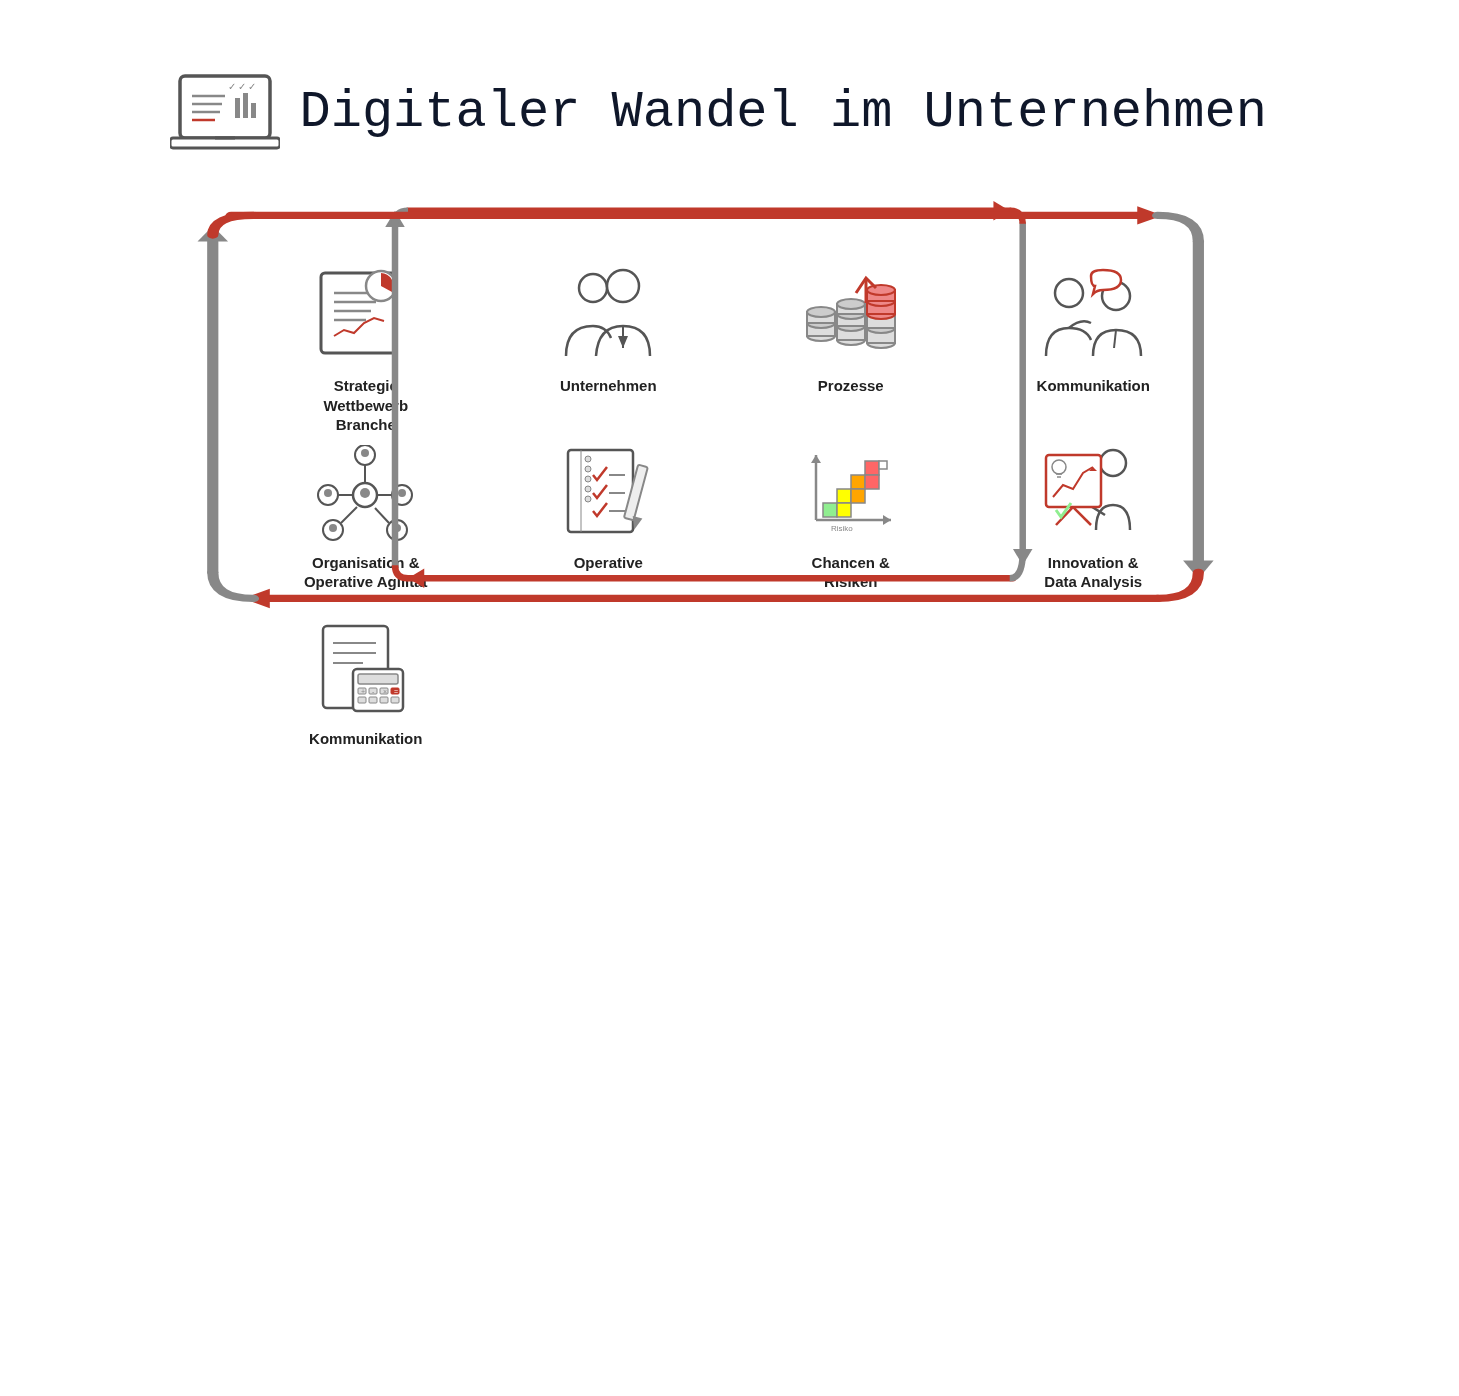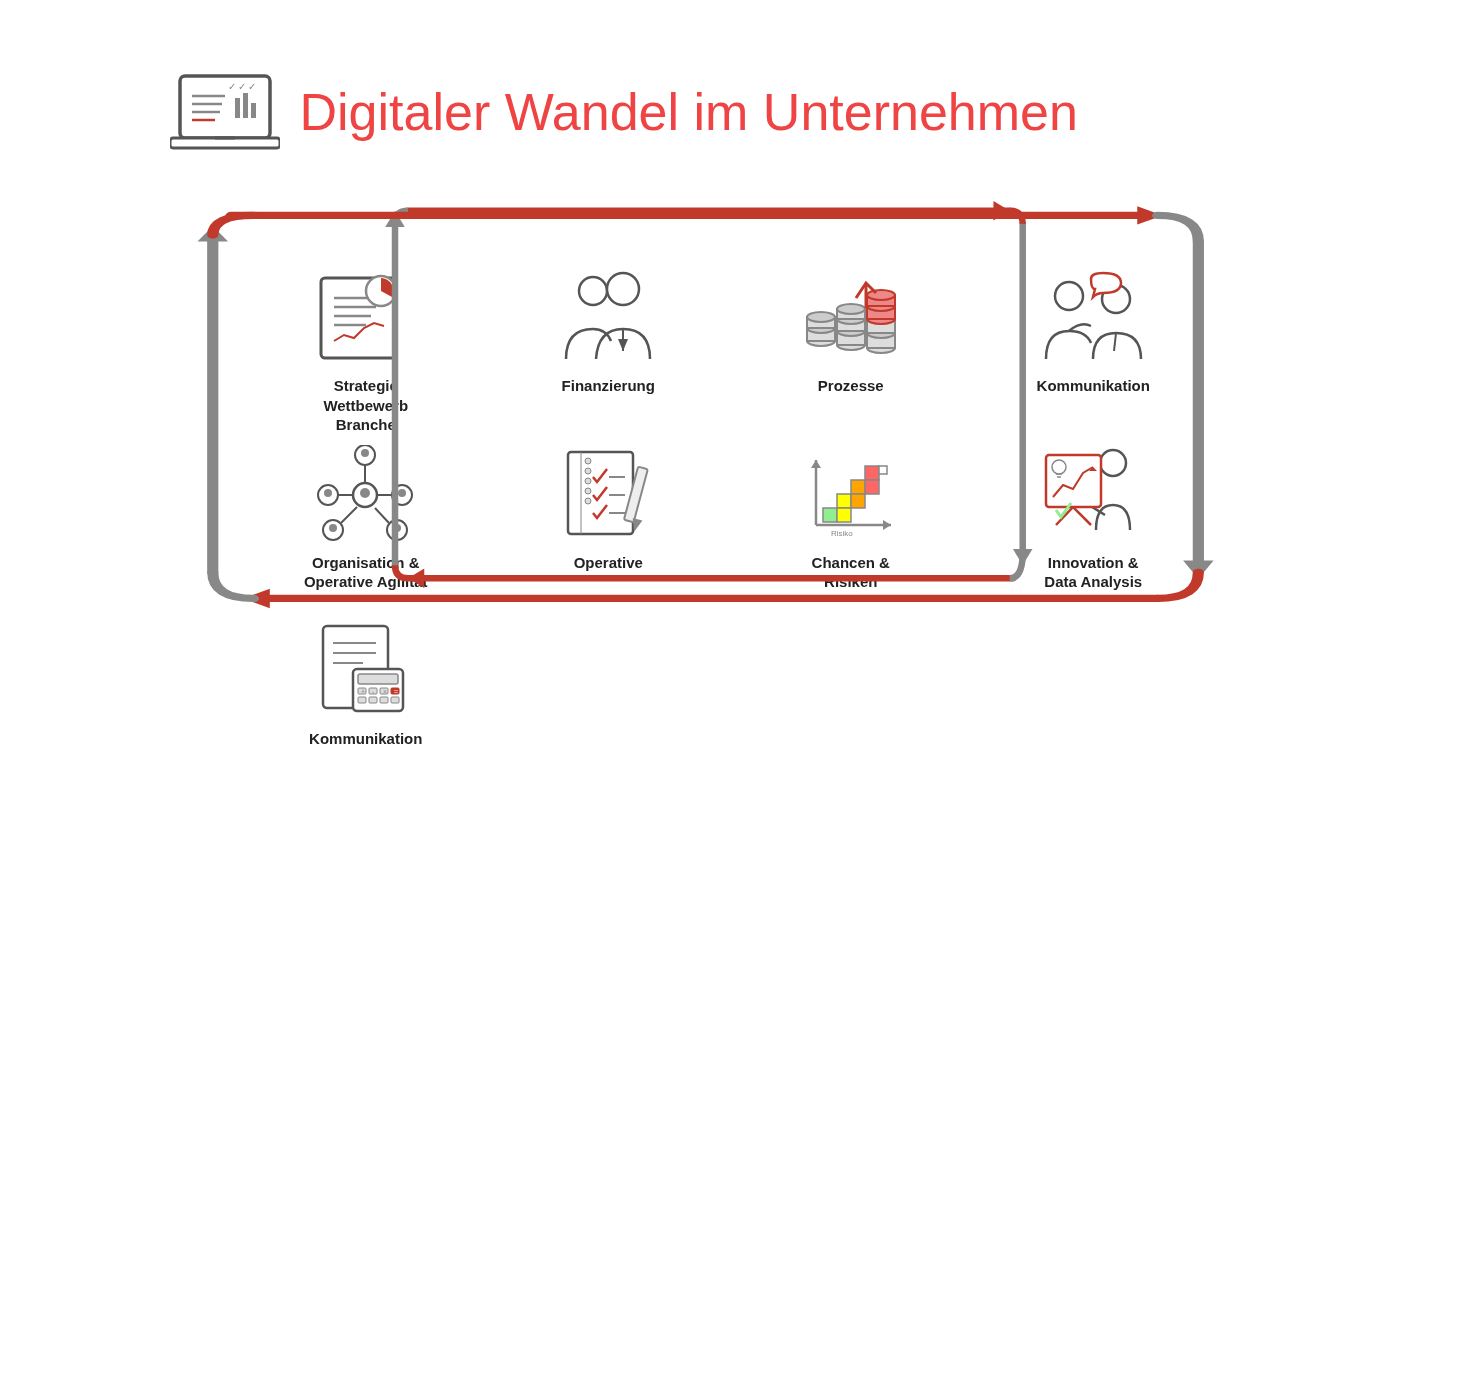--- a/index.html
+++ b/index.html
@@ -25,22 +25,23 @@
       margin-bottom: 30px;
     }
     .laptop-icon {
       width: 110px;
       height: 90px;
       flex-shrink: 0;
     }
     .title {
       font-size: 52px;
       font-weight: 300;
-      color: #ef4444;
+      color: #0f172a;
       line-height: 1.1;
+      font-family: Liberation Mono, monospace;
     }
     
     .grid-area {
       position: relative;
       margin-top: 10px;
     }
     .grid {
       display: grid;
       grid-template-columns: repeat(4, 1fr);
       grid-template-rows: repeat(3, 1fr);
@@ -52,21 +53,20 @@
       flex-direction: column;
       align-items: center;
       justify-content: flex-start;
       text-align: center;
       gap: 8px;
     }
     .icon-wrap {
       width: 110px;
       height: 100px;
       display: flex;
-      align-items: center;
       justify-content: center;
     }
     .item-label {
       font-size: 15px;
       font-weight: 700;
       color: #222;
       line-height: 1.3;
       text-align: center;
     }
     
@@ -168,21 +168,21 @@
             <circle cx="35" cy="20" r="14" stroke="#555" stroke-width="2.5" fill="white"></circle>
             <path d="M 8 88 Q 8 58 35 58 Q 48 58 53 70" stroke="#555" stroke-width="2.5" fill="none"></path>
 
             <circle cx="65" cy="18" r="16" stroke="#555" stroke-width="2.5" fill="white"></circle>
             <path d="M 38 88 Q 40 58 65 58 Q 92 58 92 88" stroke="#555" stroke-width="2.5" fill="none"></path>
 
             <line x1="65" y1="58" x2="65" y2="80" stroke="#555" stroke-width="2"></line>
             <polygon points="65,80 60,68 70,68" fill="#555"></polygon>
           </svg>
         </div>
-        <div class="item-label">Finanzierung</div>
+        <div class="item-label">Unternehmen</div>
       </div>
 
       <div class="grid-item">
         <div class="icon-wrap">
           <svg viewBox="0 0 100 90" fill="none" xmlns="http://www.w3.org/2000/svg" width="100" height="90">
 
             <ellipse cx="20" cy="68" rx="14" ry="5" stroke="#888" stroke-width="2" fill="#ddd"></ellipse>
             <rect x="6" y="55" width="28" height="13" fill="#ddd" stroke="#888" stroke-width="2"></rect>
             <ellipse cx="20" cy="55" rx="14" ry="5" stroke="#888" stroke-width="2" fill="#ccc"></ellipse>
             <rect x="6" y="44" width="28" height="11" fill="#ddd" stroke="#888" stroke-width="2"></rect>

